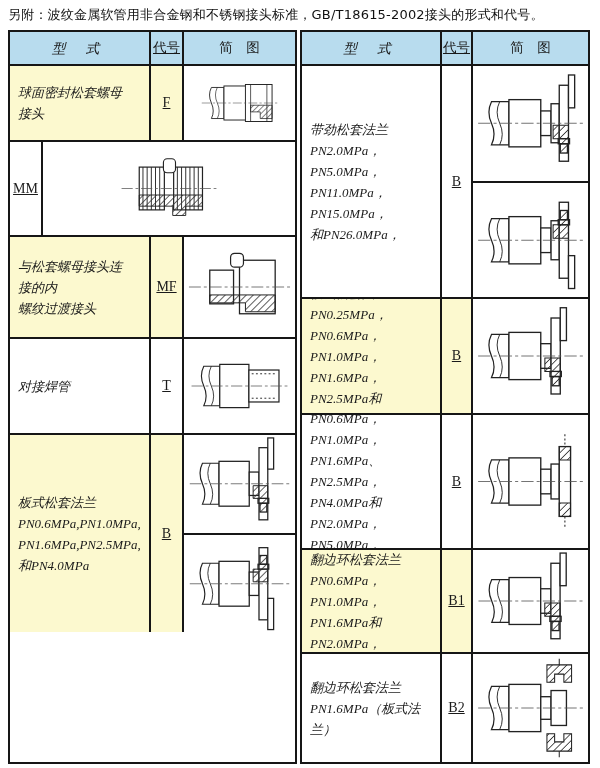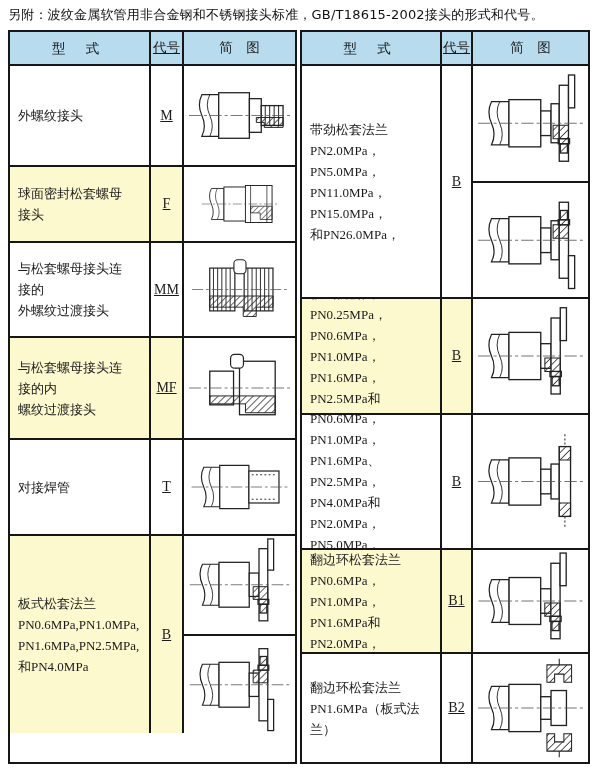--- a/index.html
+++ b/index.html
@@ -10,21 +10,21 @@
          font-weight:normal;font-size:13px;color:#111;letter-spacing:0.2px;}
   .tables{position:absolute;left:8px;top:30px;display:flex;}
   .half{border:2px solid #161616;background:#fff;box-sizing:border-box;}
   .half.left{width:289px;margin-right:3px;}
   .half.right{width:290px;}
   .row{display:flex;box-sizing:border-box;border-bottom:2px solid #161616;background:#fff;}
   .row:last-child{border-bottom:none;}
   .cell{box-sizing:border-box;}
   .cell.type{border-right:2px solid #161616;display:flex;align-items:center;
              padding:3px 16px 3px 8px;font-size:13px;line-height:21px;
-             white-space:pre-line;overflow:hidden;}
+             white-space:pre-line;overflow:hidden;font-style:italic;}
   .left .cell.type{width:141px;}
   .right .cell.type{width:140px;}
   .cell.code{border-right:2px solid #161616;display:flex;align-items:center;
              justify-content:center;font-size:14px;text-decoration:underline;}
   .left .cell.code{width:33px;}
   .right .cell.code{width:31px;}
   .cell.diag{flex:1;display:flex;flex-direction:column;background:#fff;min-width:0;}
   .sub{flex:1;min-height:0;display:flex;align-items:stretch;}
   .sub + .sub{border-top:2px solid #161616;}
   .row.header{background:#b8dcee;}
@@ -49,41 +49,20 @@
 
 <div class="tables">
 
   <div class="half left">
     <div class="row header" style="height:34px">
       <div class="cell type">型      式</div>
       <div class="cell code">代号</div>
       <div class="cell diag">简    图</div>
     </div>
 
-    <div class="row" style="height:101px" data-hl="false">
-      <div class="cell type">外螺纹接头</div>
-      <div class="cell code">M</div>
-      <div class="cell diag">
-        <div class="sub">
-            <svg width="100%" height="100%" viewBox="0 0 112 100" preserveAspectRatio="xMidYMid meet">
-              <path d="M35 29 H18 q-5 10 0 21 q5 11 0 21 H35 Z" fill="#fff" stroke="#222" stroke-width="1.2"></path>
-              <path d="M26 29 q-5 10 0 21 q5 11 0 21" fill="none" stroke="#222" stroke-width="0.9"></path>
-              <rect x="35" y="27" width="31" height="46" fill="#fff" stroke="#222" stroke-width="1.3"></rect>
-              <rect x="66" y="33" width="12" height="34" fill="#fff" stroke="#222" stroke-width="1.3"></rect>
-              <rect x="78" y="40" width="22" height="20" fill="#fff" stroke="#222" stroke-width="1.3"></rect>
-              <line x1="82" y1="40" x2="82" y2="60" stroke="#222" stroke-width="1"></line>
-              <line x1="86.5" y1="40" x2="86.5" y2="60" stroke="#222" stroke-width="1"></line>
-              <line x1="91" y1="40" x2="91" y2="60" stroke="#222" stroke-width="1"></line>
-              <line x1="95.5" y1="40" x2="95.5" y2="60" stroke="#222" stroke-width="1"></line>
-              <path d="M73 52 H100 V62 H81 V57 H73 Z" fill="url(#hp)" stroke="#222" stroke-width="1"></path>
-              <line x1="5" y1="50" x2="108" y2="50" stroke="#555" stroke-width="0.8" stroke-dasharray="12 3 3 3"></line>
-            </svg>
-          </div>
-      </div>
-    </div>
 
     <div class="row" style="height:76px" data-hl="true">
       <div class="cell type">球面密封松套螺母接头</div>
       <div class="cell code">F</div>
       <div class="cell diag">
         <div class="sub">
             <svg width="100%" height="100%" viewBox="0 0 112 100" preserveAspectRatio="xMidYMid meet">
               <path d="M35 29 H18 q-5 10 0 21 q5 11 0 21 H35 Z" fill="#fff" stroke="#222" stroke-width="1.2"></path>
               <path d="M26 29 q-5 10 0 21 q5 11 0 21" fill="none" stroke="#222" stroke-width="0.9"></path>
               <rect x="35" y="27" width="31" height="46" fill="#fff" stroke="#222" stroke-width="1.3"></rect>
@@ -91,22 +70,20 @@
               <line x1="71" y1="25" x2="71" y2="75" stroke="#222" stroke-width="1"></line>
               <line x1="93" y1="25" x2="93" y2="75" stroke="#222" stroke-width="1"></line>
               <path d="M71 53 H100 V71 H84 V62 H71 Z" fill="url(#hp)" stroke="#222" stroke-width="1"></path>
               <line x1="5" y1="50" x2="108" y2="50" stroke="#555" stroke-width="0.8" stroke-dasharray="12 3 3 3"></line>
             </svg>
           </div>
       </div>
     </div>
 
     <div class="row" style="height:95px" data-hl="false">
-      <div class="cell type">与松套螺母接头连接的
-外螺纹过渡接头</div>
       <div class="cell code">MM</div>
       <div class="cell diag">
         <div class="sub">
             <svg width="100%" height="100%" viewBox="0 0 112 100" preserveAspectRatio="xMidYMid meet">
               <rect x="24" y="27" width="27" height="46" fill="#fff" stroke="#222" stroke-width="1.3"></rect>
               <line x1="28" y1="27" x2="28" y2="73" stroke="#222" stroke-width="1"></line>
               <line x1="32.5" y1="27" x2="32.5" y2="73" stroke="#222" stroke-width="1"></line>
               <line x1="37" y1="27" x2="37" y2="73" stroke="#222" stroke-width="1"></line>
               <line x1="41.5" y1="27" x2="41.5" y2="73" stroke="#222" stroke-width="1"></line>
               <line x1="46" y1="27" x2="46" y2="73" stroke="#222" stroke-width="1"></line>

